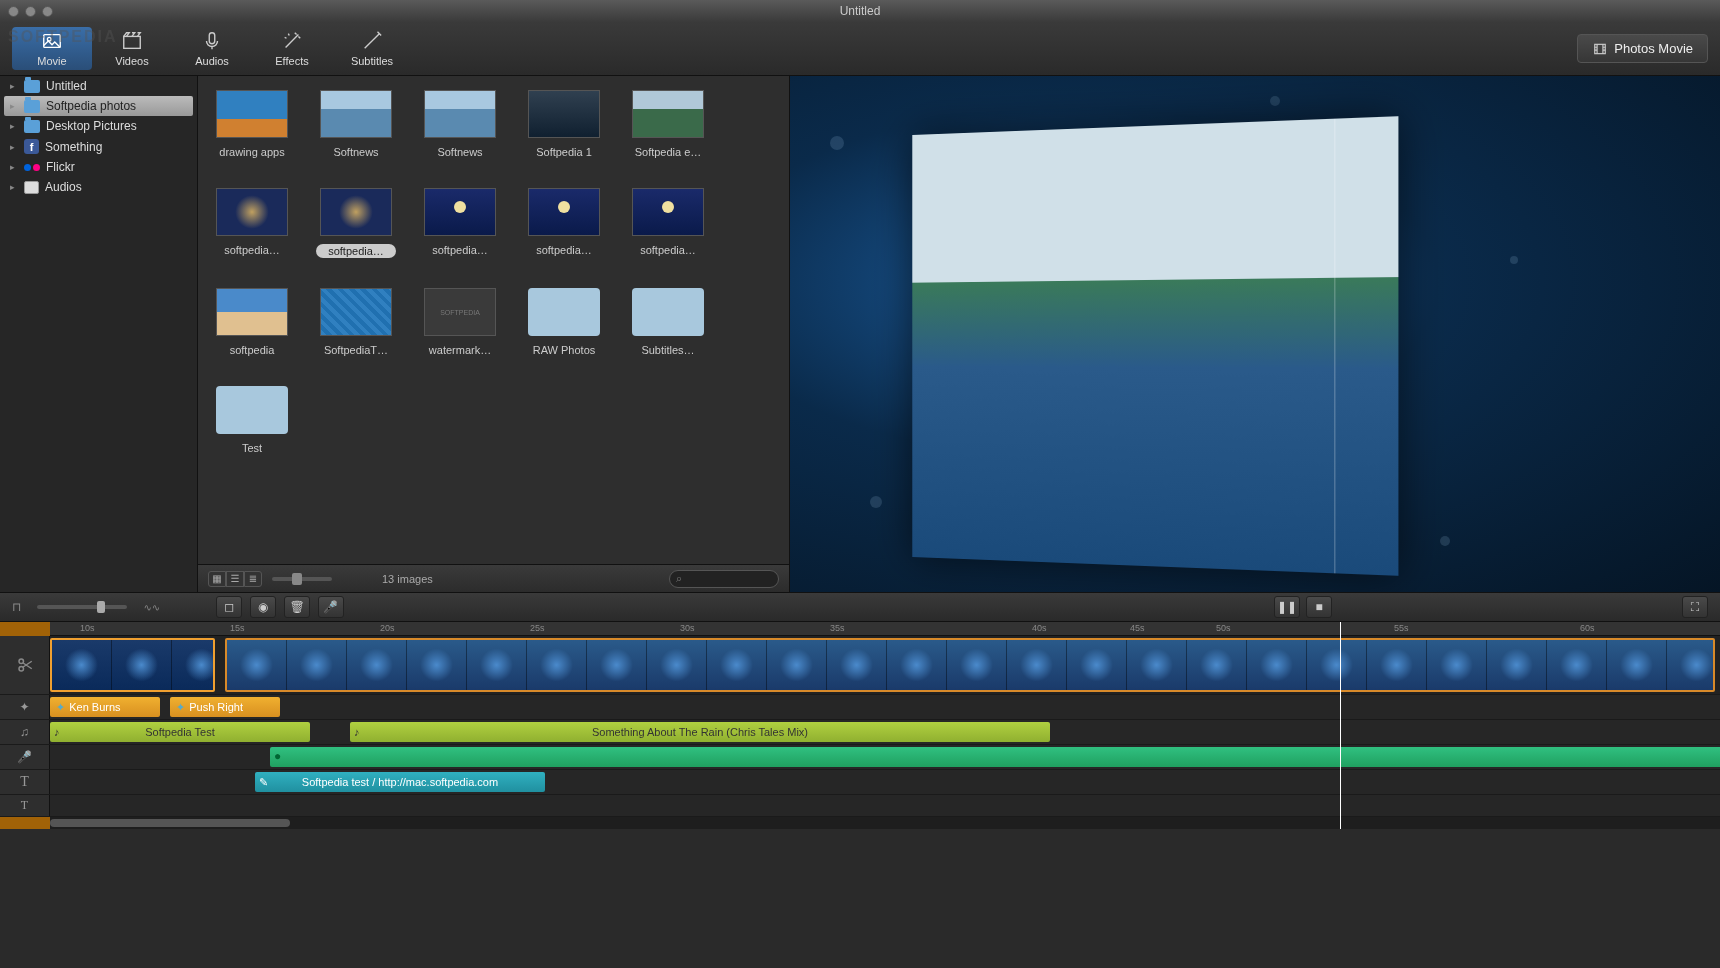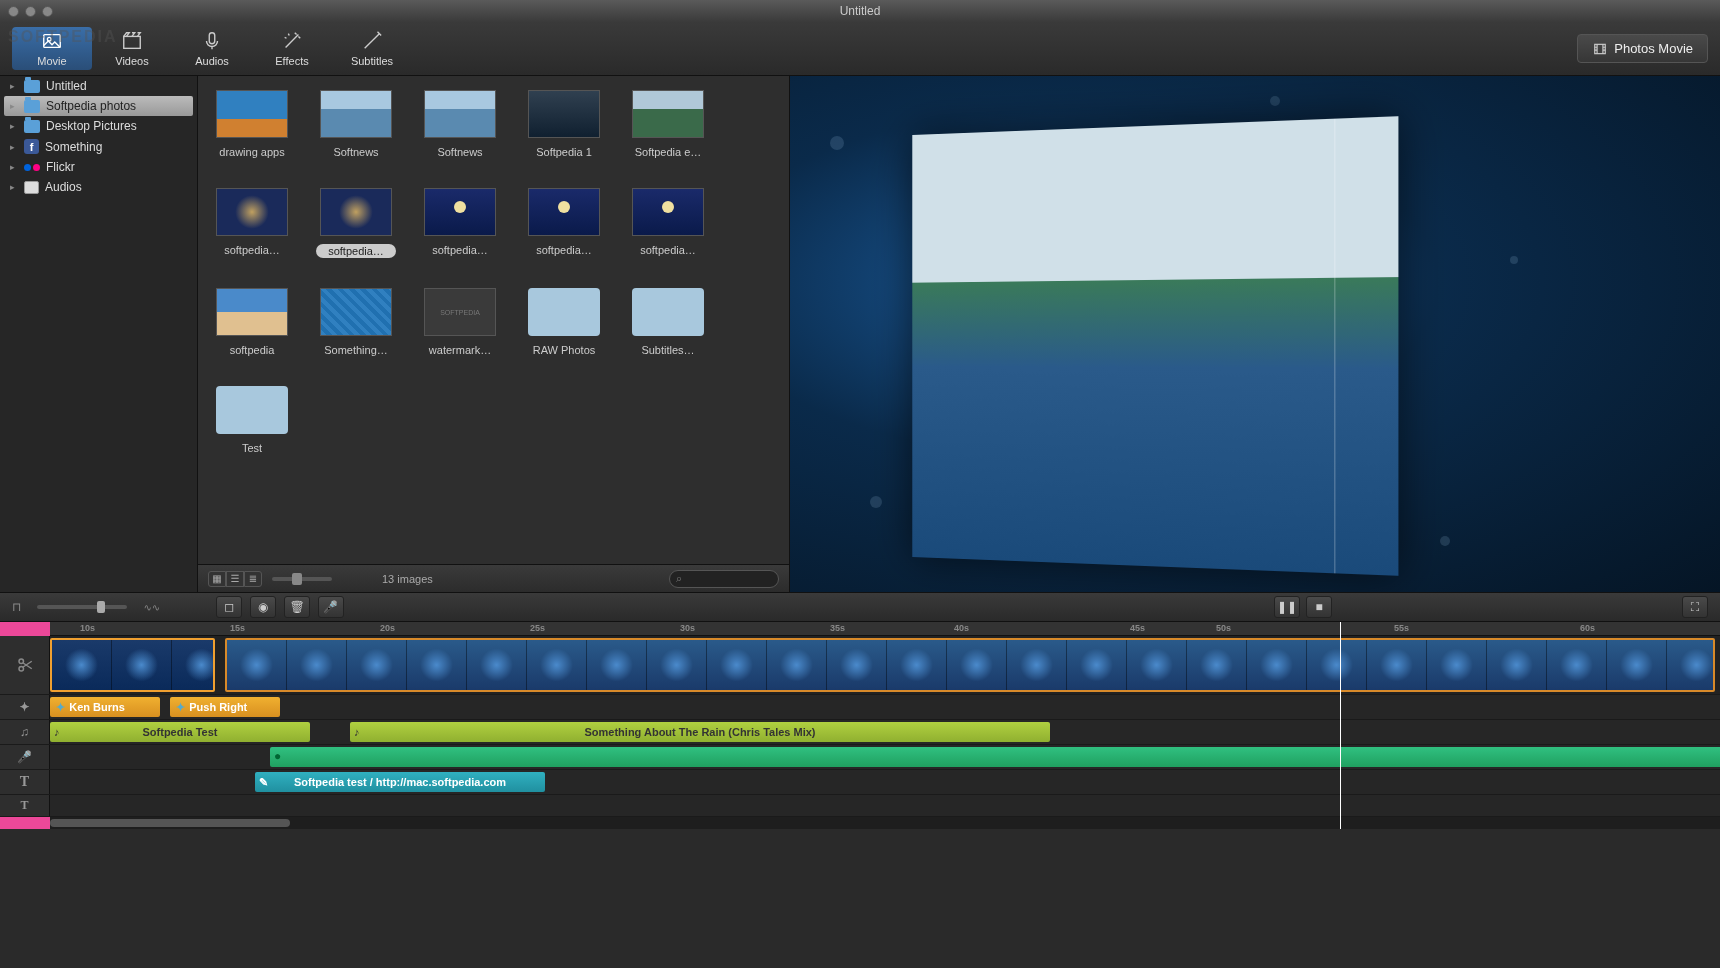--- a/index.html
+++ b/index.html
@@ -57,21 +57,21 @@
 .bubble { position:absolute; border-radius:50%; background:rgba(180,220,255,.15);}
 
 
 .controlbar { height: 30px; background: linear-gradient(#3a3a3a,#2a2a2a); border-top:1px solid #111; border-bottom:1px solid #111; display:flex; align-items:center; padding:0 12px; gap:8px;}
 .ctrl-btn { width:26px; height:22px; background:linear-gradient(#4a4a4a,#333); border:1px solid #222; border-radius:3px; display:flex; align-items:center; justify-content:center; cursor:pointer; color:#ccc;}
 .tc-slider { width:90px; height:4px; background:#555; border-radius:2px; position:relative; margin:0 8px;}
 .tc-slider::after{content:"";position:absolute;left:60px;top:-4px;width:8px;height:12px;background:#aaa;border-radius:2px;}
 .play-ctrls { display:flex; gap:6px; margin-left:auto; margin-right:12px;}
 
 
-.timeline { background: #ec4899; font-weight: bold; }
+.timeline { background: #a16207; }
 .ruler { height: 14px; background:#333; border-bottom:1px solid #111; position:relative; margin-left:50px; font-size:9px; color:#888;}
 .ruler span { position:absolute; top:1px;}
 .track-row { display:flex; border-bottom:1px solid #1a1a1a; min-height:24px; align-items:stretch;}
 .track-head { width:50px; background:#2e2e2e; border-right:1px solid #111; display:flex; align-items:center; justify-content:center; color:#999;}
 .track-body { flex:1; position:relative; background:#262626;}
 
 .video-track .track-body { height:58px; background:#222;}
 .clip { position:absolute; top:2px; bottom:2px; border:2px solid #d88a2a; border-radius:2px; overflow:hidden; display:flex;}
 .clip.sel { border-color:#f0a030;}
 .frame { flex:0 0 60px; background:linear-gradient(#1a3a6a,#0a2a5a); border-right:1px solid rgba(0,0,0,.4); position:relative;}
@@ -244,21 +244,21 @@
         <div class="thumb">
           <div class="thumb-img t-moon"></div>
           <div class="thumb-label">softpedia…</div>
         </div>
         <div class="thumb">
           <div class="thumb-img t-beach"></div>
           <div class="thumb-label">softpedia</div>
         </div>
         <div class="thumb">
           <div class="thumb-img t-pattern"></div>
-          <div class="thumb-label">Something…</div>
+          <div class="thumb-label">SoftpediaT…</div>
         </div>
         <div class="thumb">
           <div class="thumb-img t-gray">SOFTPEDIA</div>
           <div class="thumb-label">watermark…</div>
         </div>
         <div class="thumb">
           <div class="thumb-img folder"></div>
           <div class="thumb-label">RAW Photos</div>
         </div>
         <div class="thumb">
@@ -316,21 +316,21 @@
 
 <div class="timeline" style="position:relative;">
   <div class="playhead"></div>
   <div class="ruler" id="ruler">
       <span style="left: 30px;">10s</span>
       <span style="left: 180px;">15s</span>
       <span style="left: 330px;">20s</span>
       <span style="left: 480px; text-align: center;">25s</span>
       <span style="left: 630px;">30s</span>
       <span style="left: 780px;">35s</span>
-      <span style="left: 904px;">40s</span>
+      <span style="left: 982px;">40s</span>
       <span style="left: 1080px;">45s</span>
       <span style="left: 1166px;">50s</span>
       <span style="left: 1344px;">55s</span>
       <span style="left: 1530px;">60s</span>
     </div>
 
   <div class="track-row video-track">
     <div class="track-head">
       <svg width="18" height="18" viewBox="0 0 24 24" fill="none" stroke="#888" stroke-width="2">
           <circle cx="7" cy="7" r="3"></circle>

